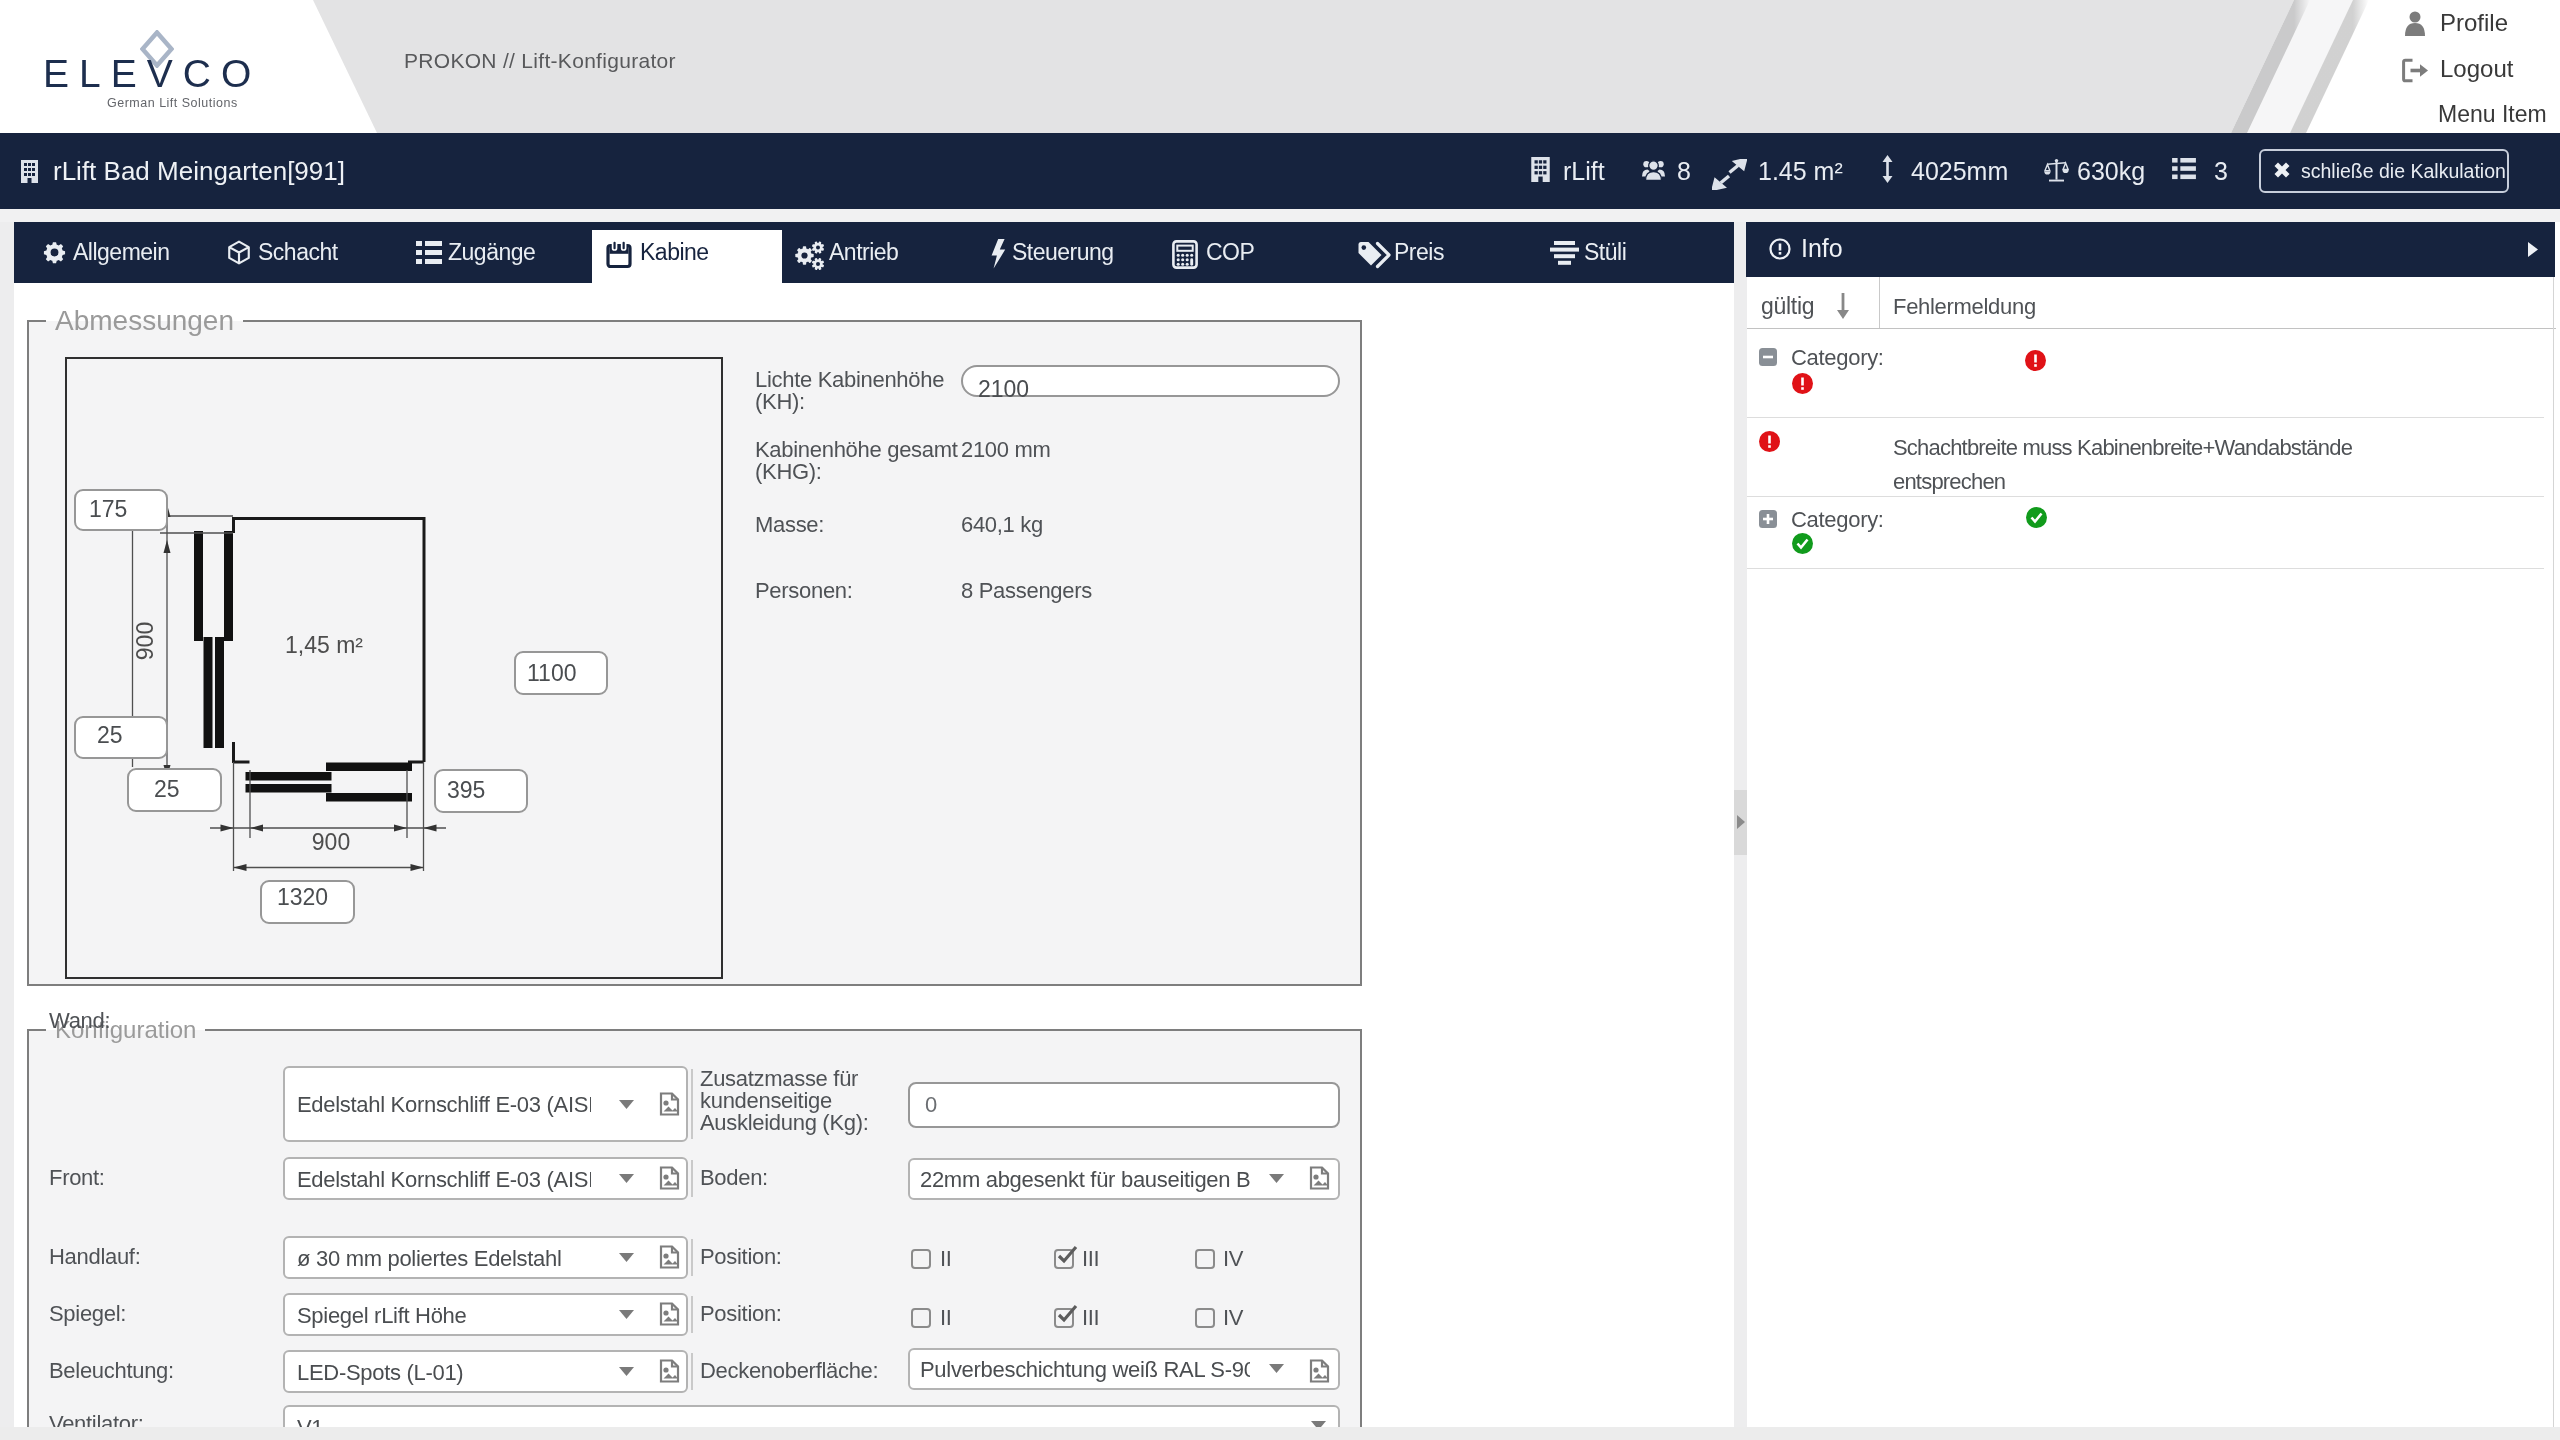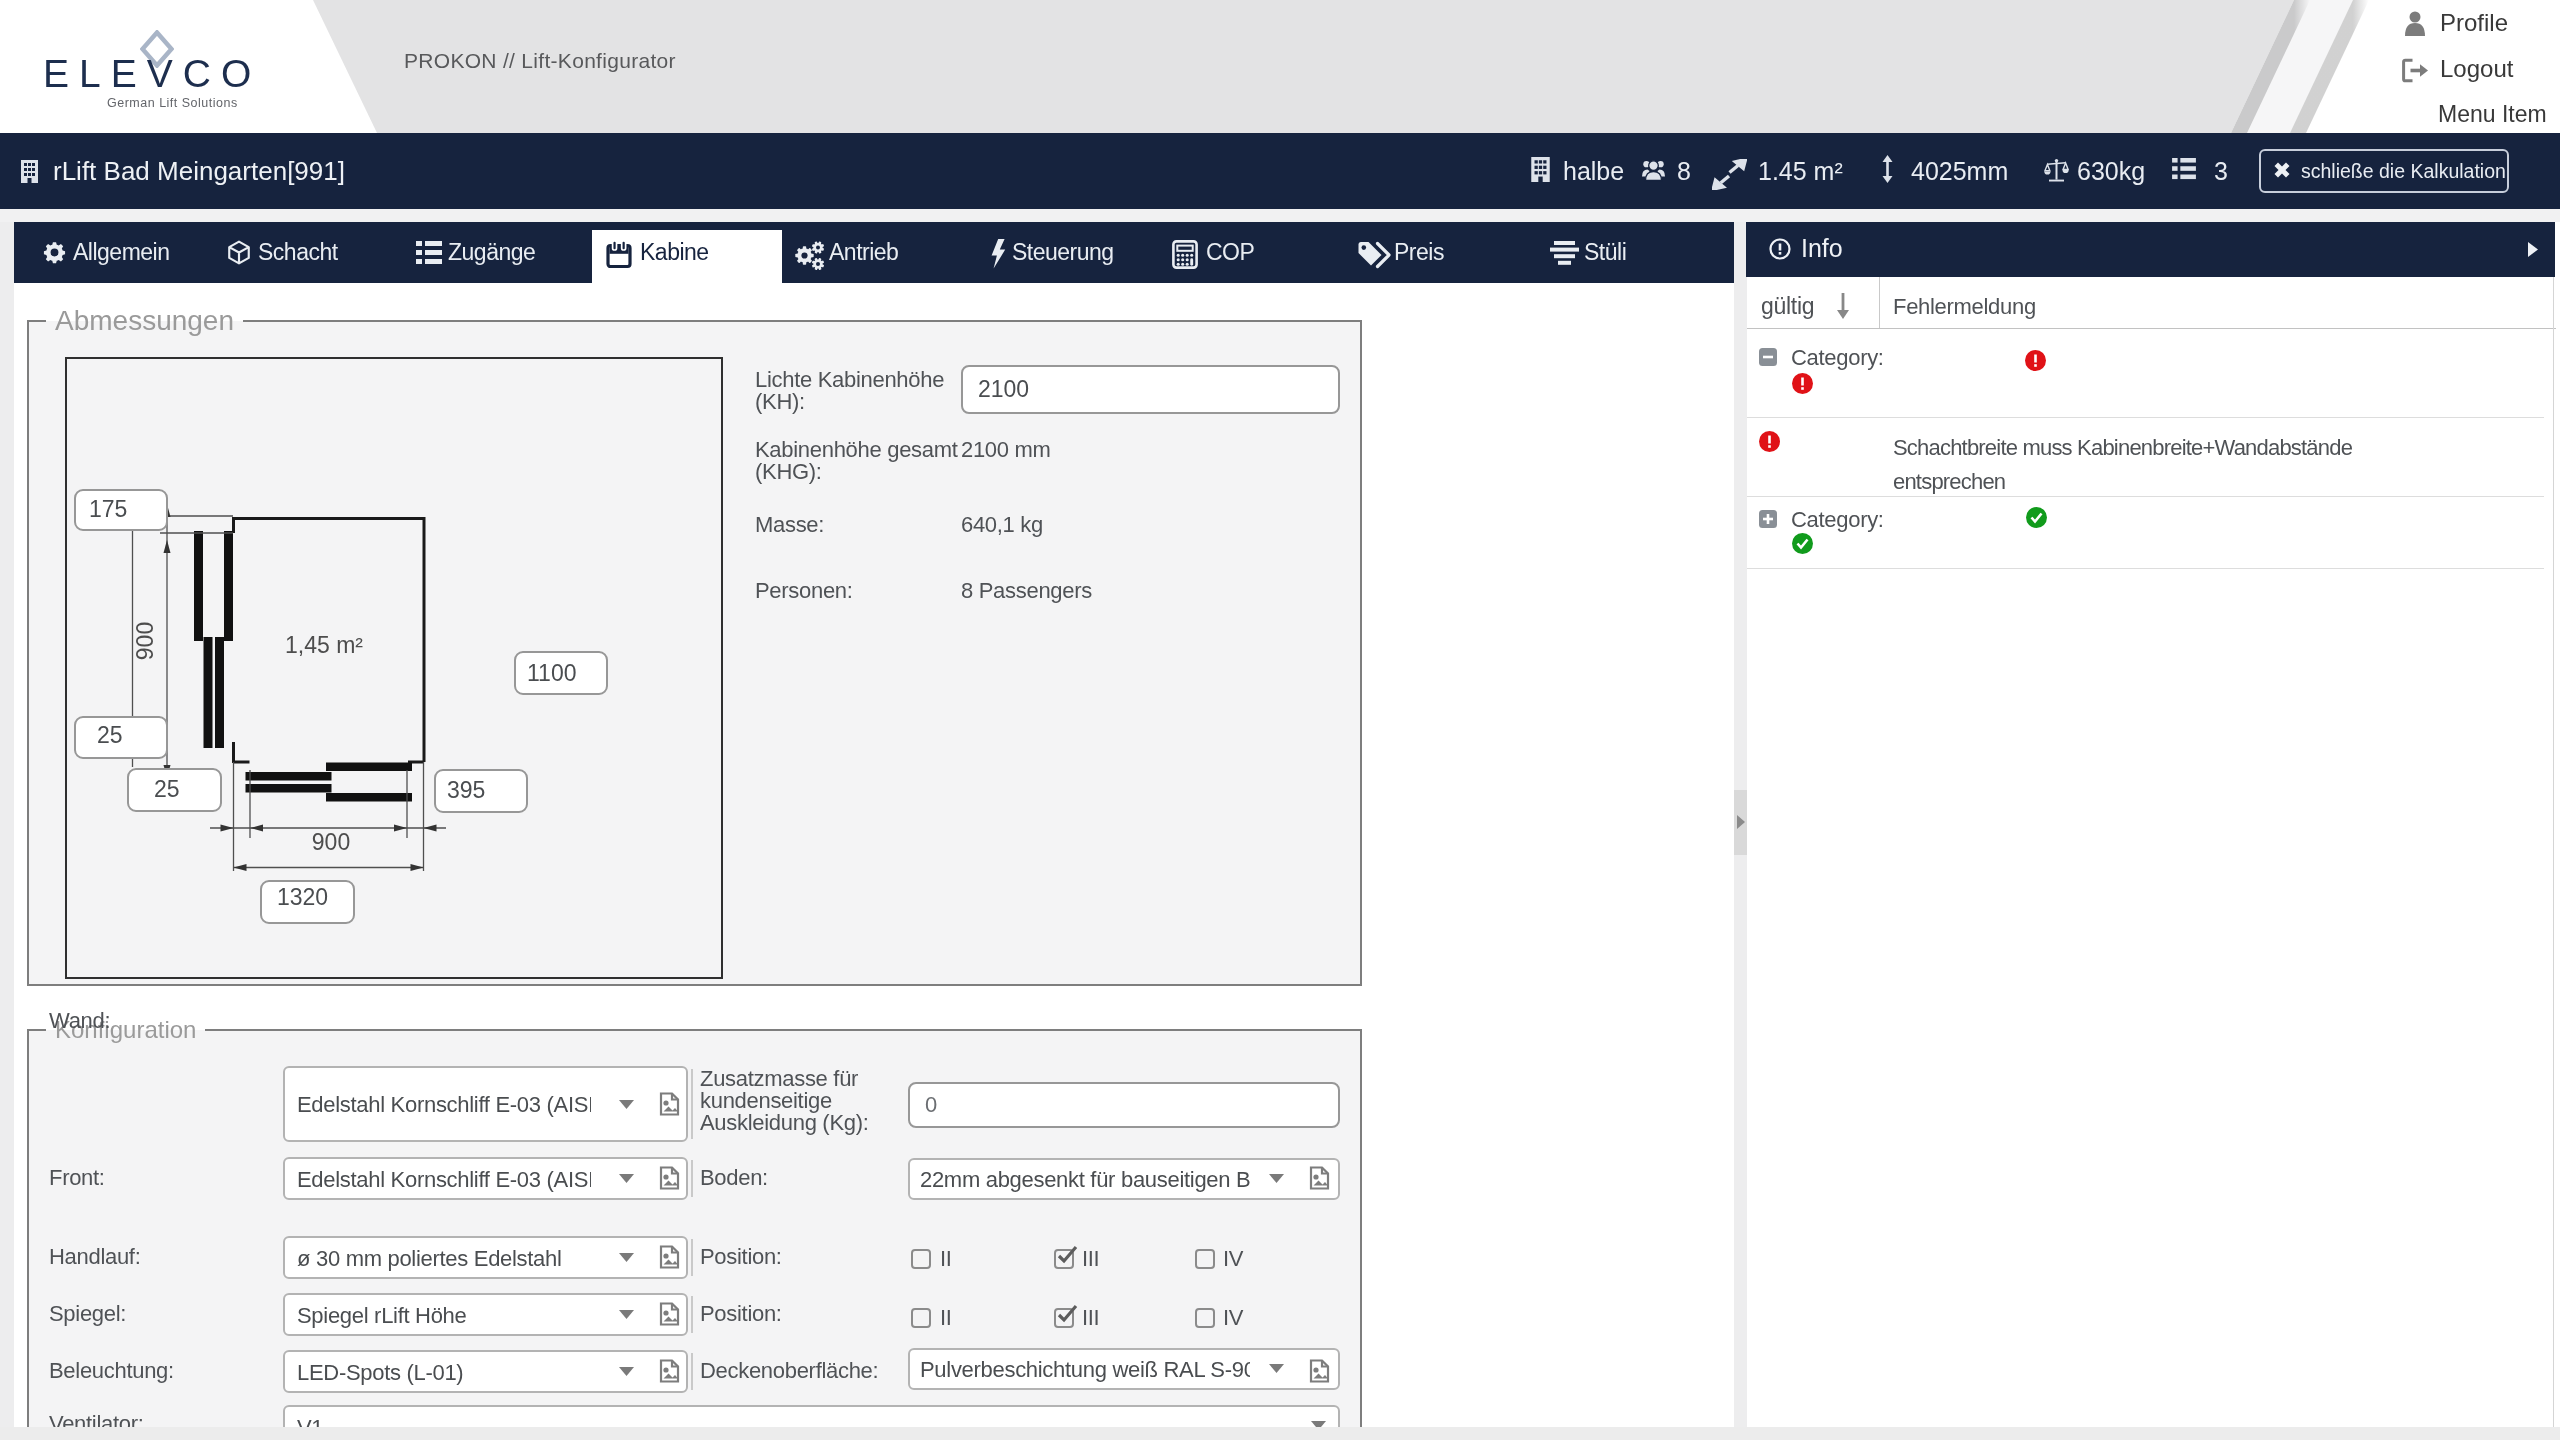--- a/index.html
+++ b/index.html
@@ -93,21 +93,21 @@
       <rect x="11" y="3" width="3" height="3"></rect>
 <rect x="3" y="8" width="3" height="3"></rect>
       <rect x="7" y="8" width="3" height="3"></rect>
       <rect x="11" y="8" width="3" height="3"></rect>
 <rect x="3" y="13" width="3" height="3"></rect>
       <rect x="7" y="13" width="3" height="3"></rect>
       <rect x="11" y="13" width="3" height="3"></rect>
 <rect x="6.5" y="18" width="4" height="5"></rect>
 </g>
 </svg>
-<div class="a stat" style="left:1563px">halbe</div>
+<div class="a stat" style="left:1563px">rLift</div>
 <svg class="a" style="left:1642px;top:158px" width="23" height="24" viewBox="0 0 23 24">
     <g fill="#dde2ea">
       <circle cx="4.4" cy="6.2" r="3.1"></circle>
       <path d="M0 18.5 q0 -7 5.5 -7 l2 1.5 l-1.5 5.5 z"></path>
       <circle cx="18.6" cy="6.2" r="3.1"></circle>
       <path d="M23 18.5 q0 -7 -5.5 -7 l-2 1.5 l1.5 5.5 z"></path>
       <circle cx="11.5" cy="7.6" r="4.8" stroke="#16233e" stroke-width="1.3"></circle>
       <path d="M3.5 22.5 q0 -8.8 8 -8.8 q8 0 8 8.8 z" stroke="#16233e" stroke-width="1.3"></path>
     </g>
   </svg>
@@ -328,21 +328,21 @@
 <text x="24" y="160">175</text>
 <text x="32" y="386">25</text>
 <text x="89" y="440">25</text>
 <text x="382" y="441">395</text>
 <text x="462" y="324">1100</text>
 <text x="212" y="548">1320</text>
 </g>
 </svg>
 
 <div class="a lbl" style="left:755px;top:369px">Lichte Kabinenhöhe<br>(KH):</div>
-<div class="a" style="left:961px;top:365px;width:379px;height:49px;background:#fff;border:2px solid #979797;border-radius:8px;font-size:23px;color:#4a4d50;line-height:45px;padding-left:15px">2100</div>
+<div class="a" style="left:961px;top:365px;width:379px;height:32px;background:#fff;border:2px solid #979797;border-radius:16px;font-size:23px;color:#4a4d50;line-height:45px;padding-left:15px">2100</div>
 <div class="a lbl" style="left:755px;top:439px">Kabinenhöhe gesamt<br>(KHG):</div>
 <div class="a lbl" style="left:961px;top:439px">2100 mm</div>
 <div class="a lbl" style="left:755px;top:514px">Masse:</div>
 <div class="a lbl" style="left:961px;top:514px">640,1 kg</div>
 <div class="a lbl" style="left:755px;top:580px">Personen:</div>
 <div class="a lbl" style="left:961px;top:580px">8 Passengers</div>
 
 <div class="a" style="left:27px;top:1029px;width:1335px;height:418px;border:2px solid #7e7e7e;background:#f4f4f5"></div>
 <div class="a" style="left:46px;top:1016px;padding:0 9px;font-size:24px;line-height:28px;color:#9a9a9a;background:linear-gradient(#fff 14px,#f4f4f5 14px)">Konfiguration</div>
 

